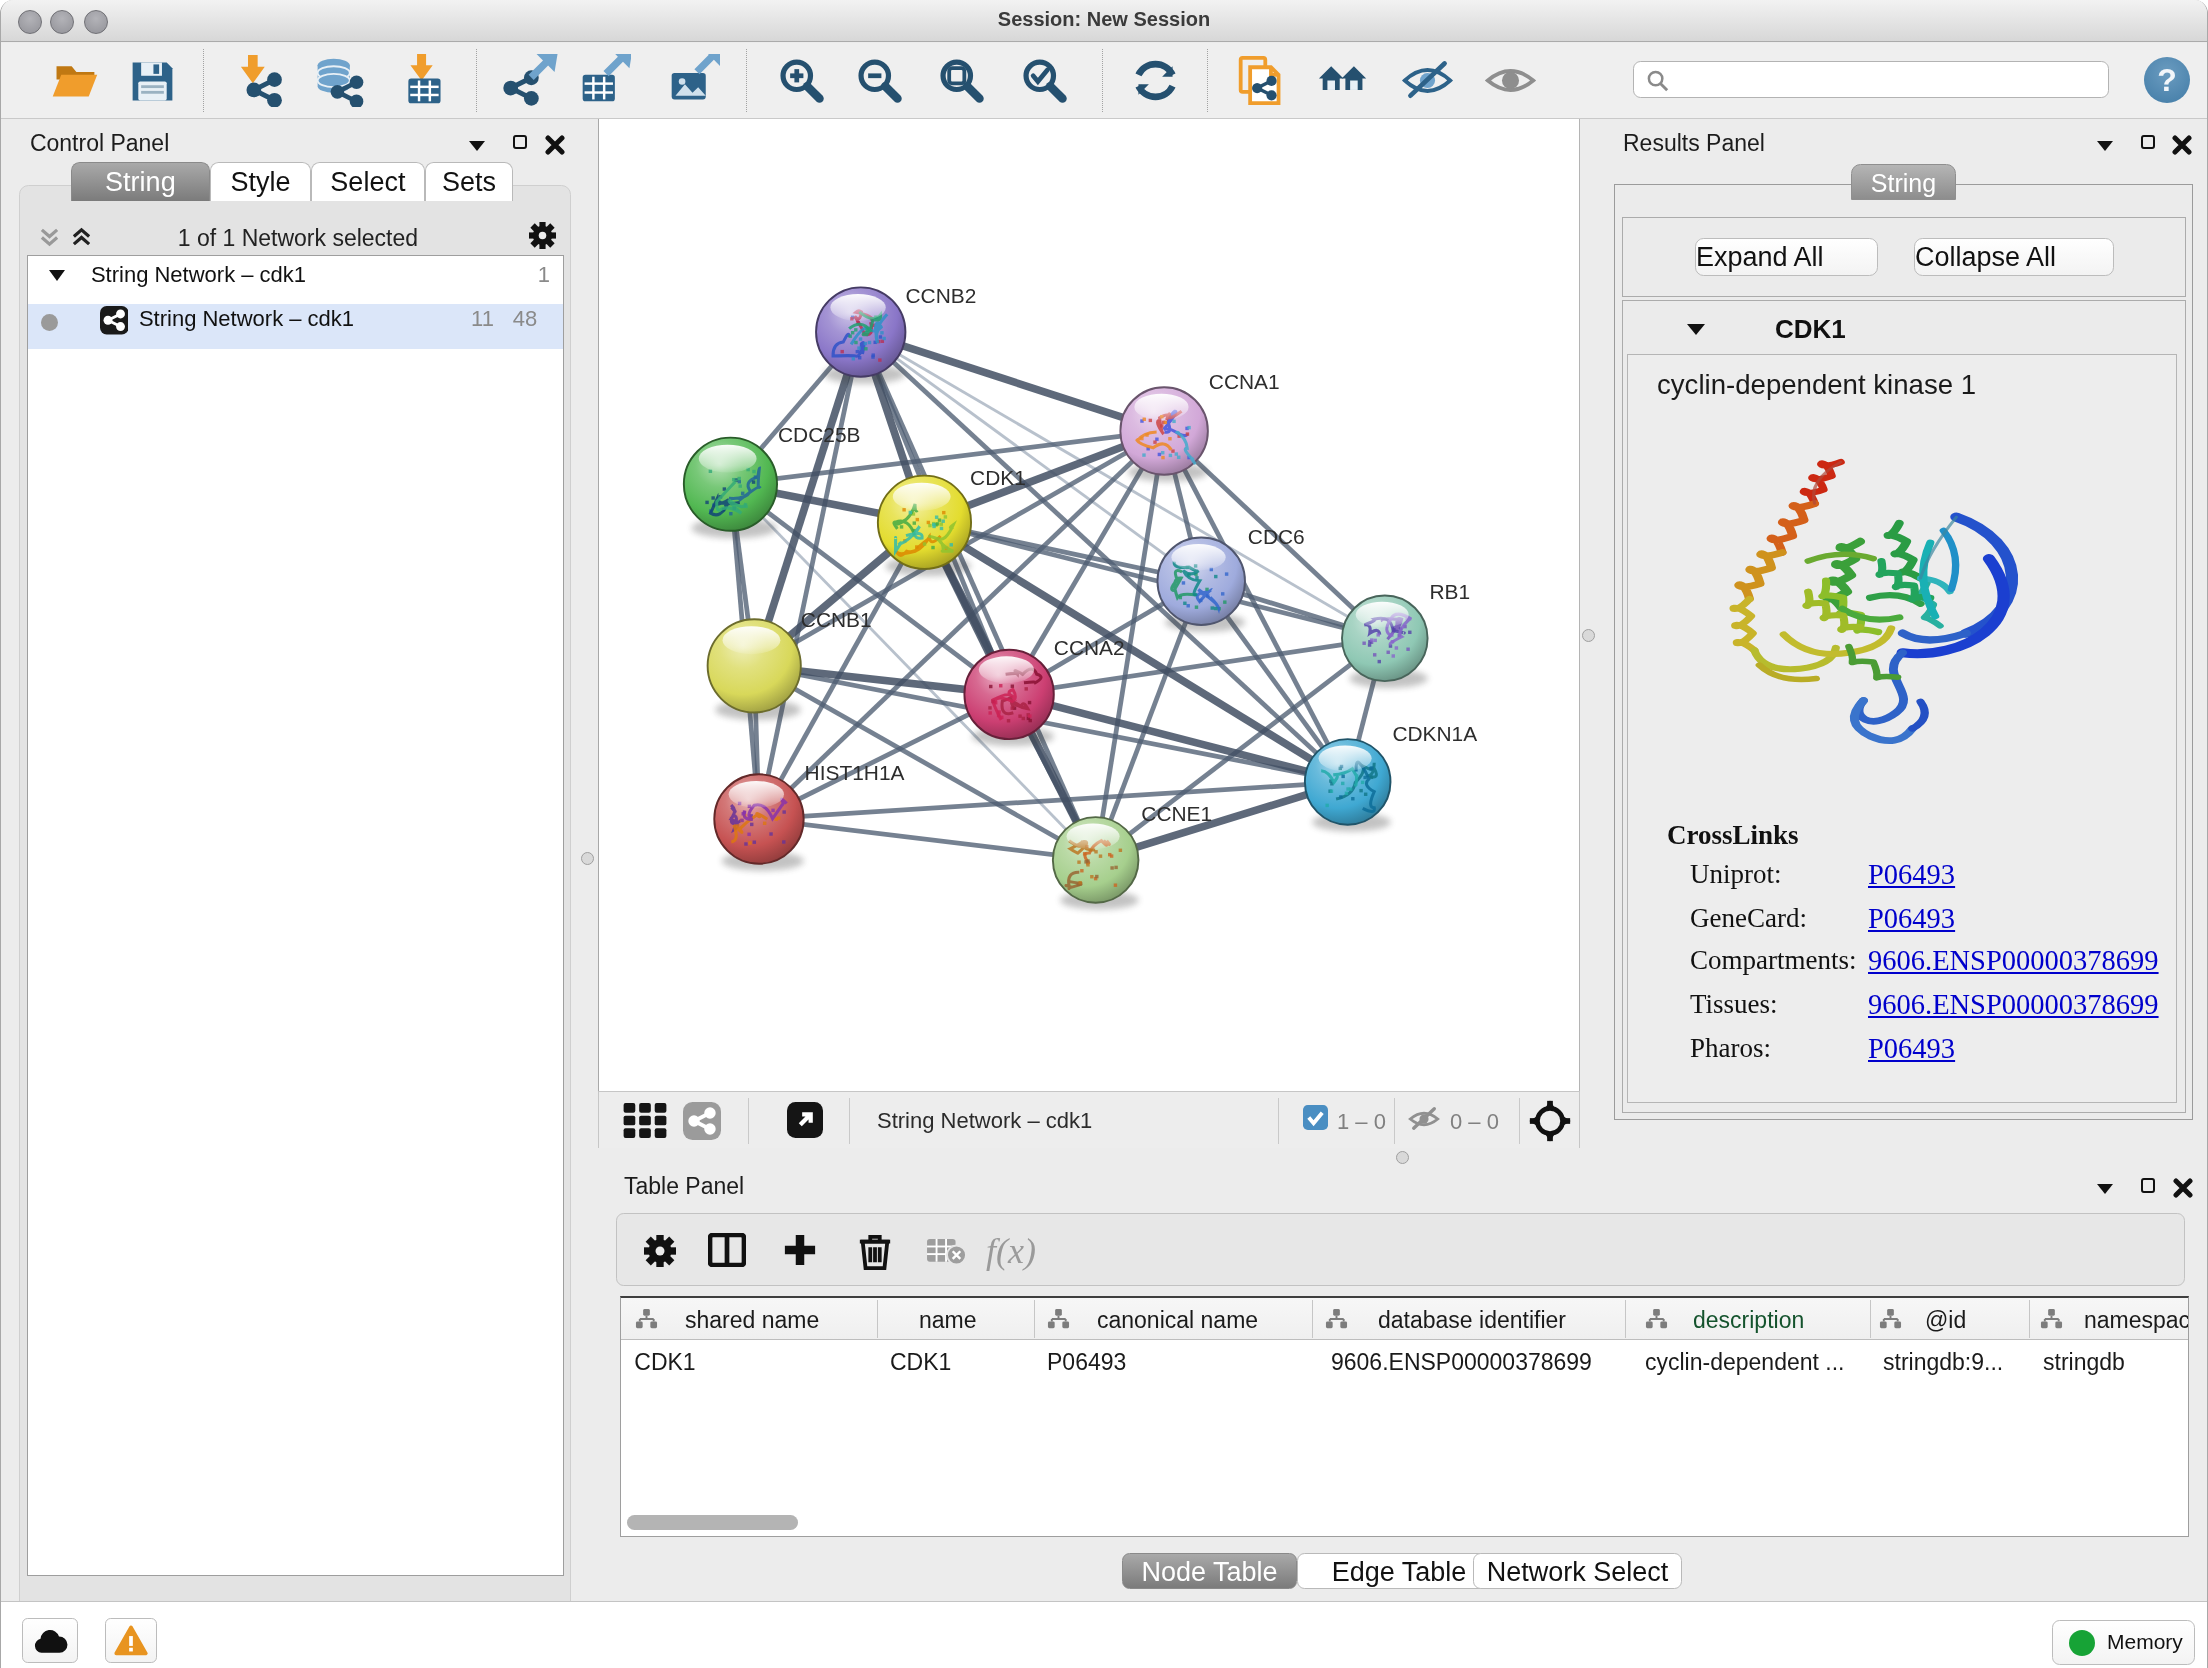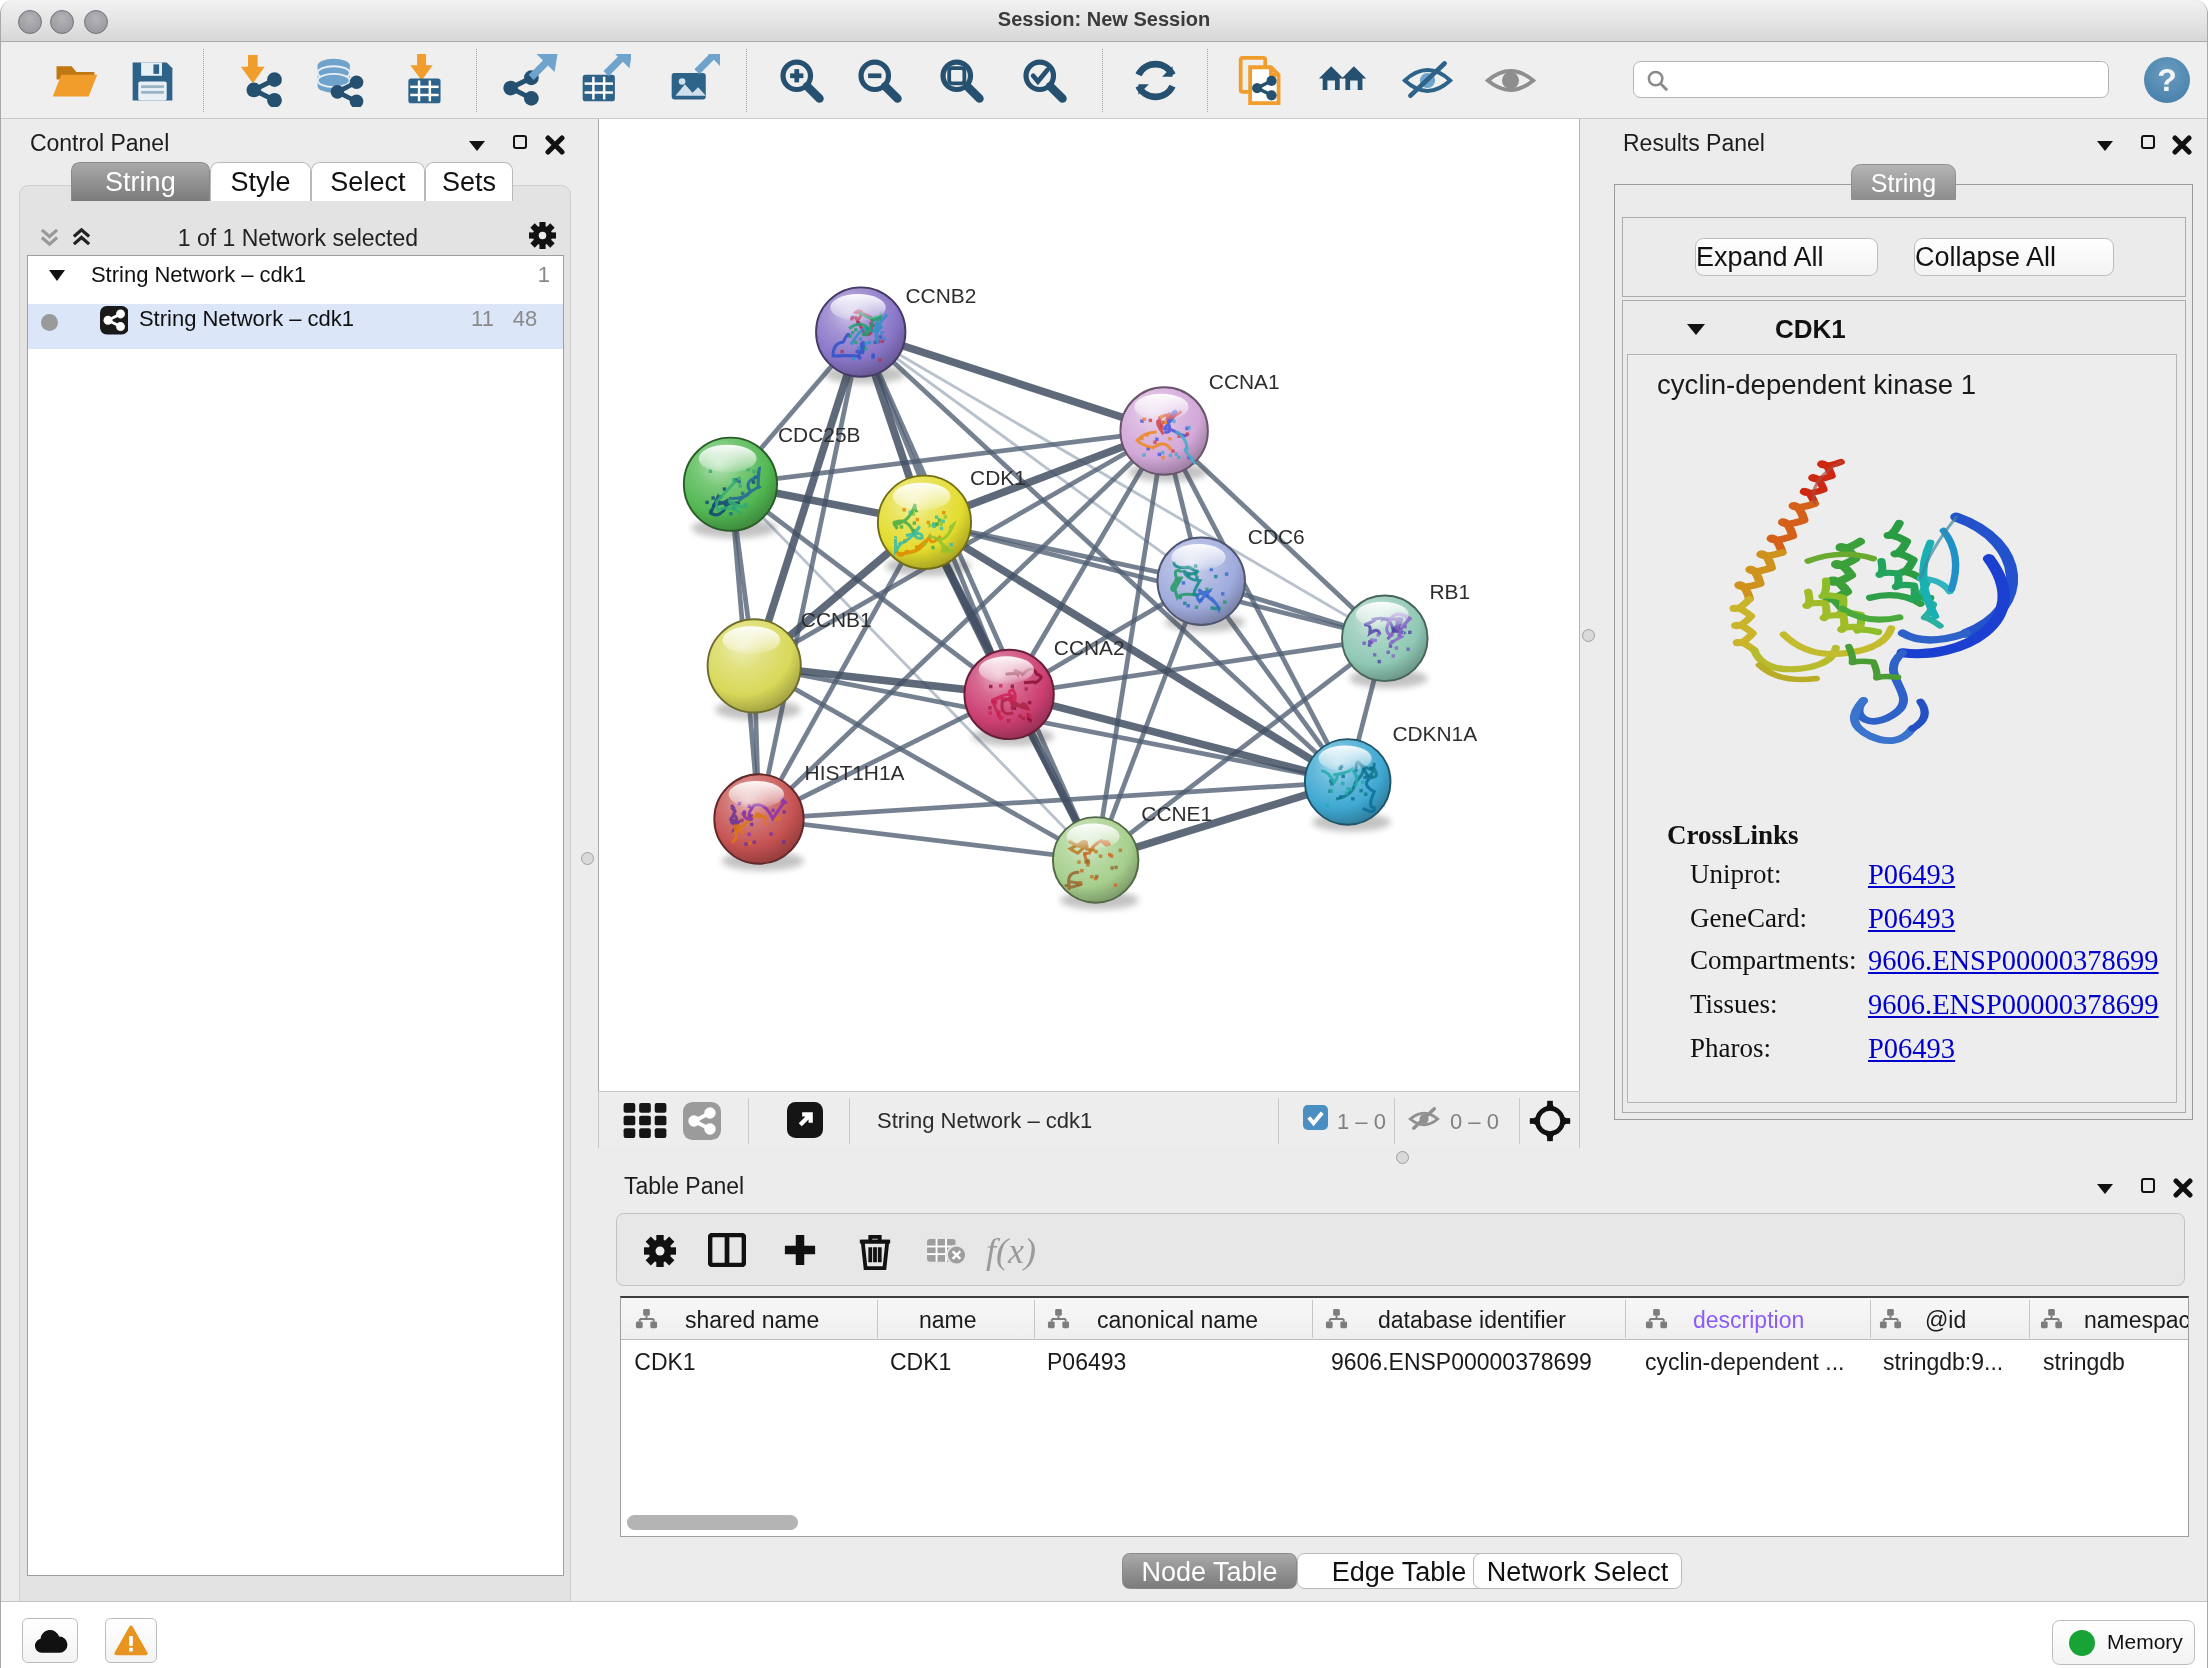--- a/index.html
+++ b/index.html
@@ -828,21 +828,21 @@
           <rect x="16.0" y="14.0" width="7.0" height="7.0" rx="1.5" fill="#7d7d7d"></rect>
           <path d="M12.0 1 v-0 M12.0 8.0 v 3.0 M5 11.5 h 14.5 M5 11.5 v 2.5 M19.5 11.5 v 2.5" stroke="#7d7d7d" stroke-width="2" fill="none"></path>
         </svg>
 <div style="position:absolute;left:757px;top:8.6px;font-size:23px;color:#1a1a1a">database identifier</div>
 <svg style="position:absolute;left:1024px;top:9.5px" width="23" height="23" viewBox="0 0 24 24">
           <rect x="8.5" y="1" width="7.0" height="7.0" rx="1.5" fill="#7d7d7d"></rect>
           <rect x="1" y="14.0" width="7.0" height="7.0" rx="1.5" fill="#7d7d7d"></rect>
           <rect x="16.0" y="14.0" width="7.0" height="7.0" rx="1.5" fill="#7d7d7d"></rect>
           <path d="M12.0 1 v-0 M12.0 8.0 v 3.0 M5 11.5 h 14.5 M5 11.5 v 2.5 M19.5 11.5 v 2.5" stroke="#7d7d7d" stroke-width="2" fill="none"></path>
         </svg>
-<div style="position:absolute;left:1072px;top:8.6px;font-size:23px;color:#8b5cf6">description</div>
+<div style="position:absolute;left:1072px;top:8.6px;font-size:23px;color:#14532d">description</div>
 <svg style="position:absolute;left:1258px;top:9.5px" width="23" height="23" viewBox="0 0 24 24">
           <rect x="8.5" y="1" width="7.0" height="7.0" rx="1.5" fill="#7d7d7d"></rect>
           <rect x="1" y="14.0" width="7.0" height="7.0" rx="1.5" fill="#7d7d7d"></rect>
           <rect x="16.0" y="14.0" width="7.0" height="7.0" rx="1.5" fill="#7d7d7d"></rect>
           <path d="M12.0 1 v-0 M12.0 8.0 v 3.0 M5 11.5 h 14.5 M5 11.5 v 2.5 M19.5 11.5 v 2.5" stroke="#7d7d7d" stroke-width="2" fill="none"></path>
         </svg>
 <div style="position:absolute;left:1304px;top:8.6px;font-size:23px;color:#1a1a1a">@id</div>
 <svg style="position:absolute;left:1419px;top:9.5px" width="23" height="23" viewBox="0 0 24 24">
           <rect x="8.5" y="1" width="7.0" height="7.0" rx="1.5" fill="#7d7d7d"></rect>
           <rect x="1" y="14.0" width="7.0" height="7.0" rx="1.5" fill="#7d7d7d"></rect>

